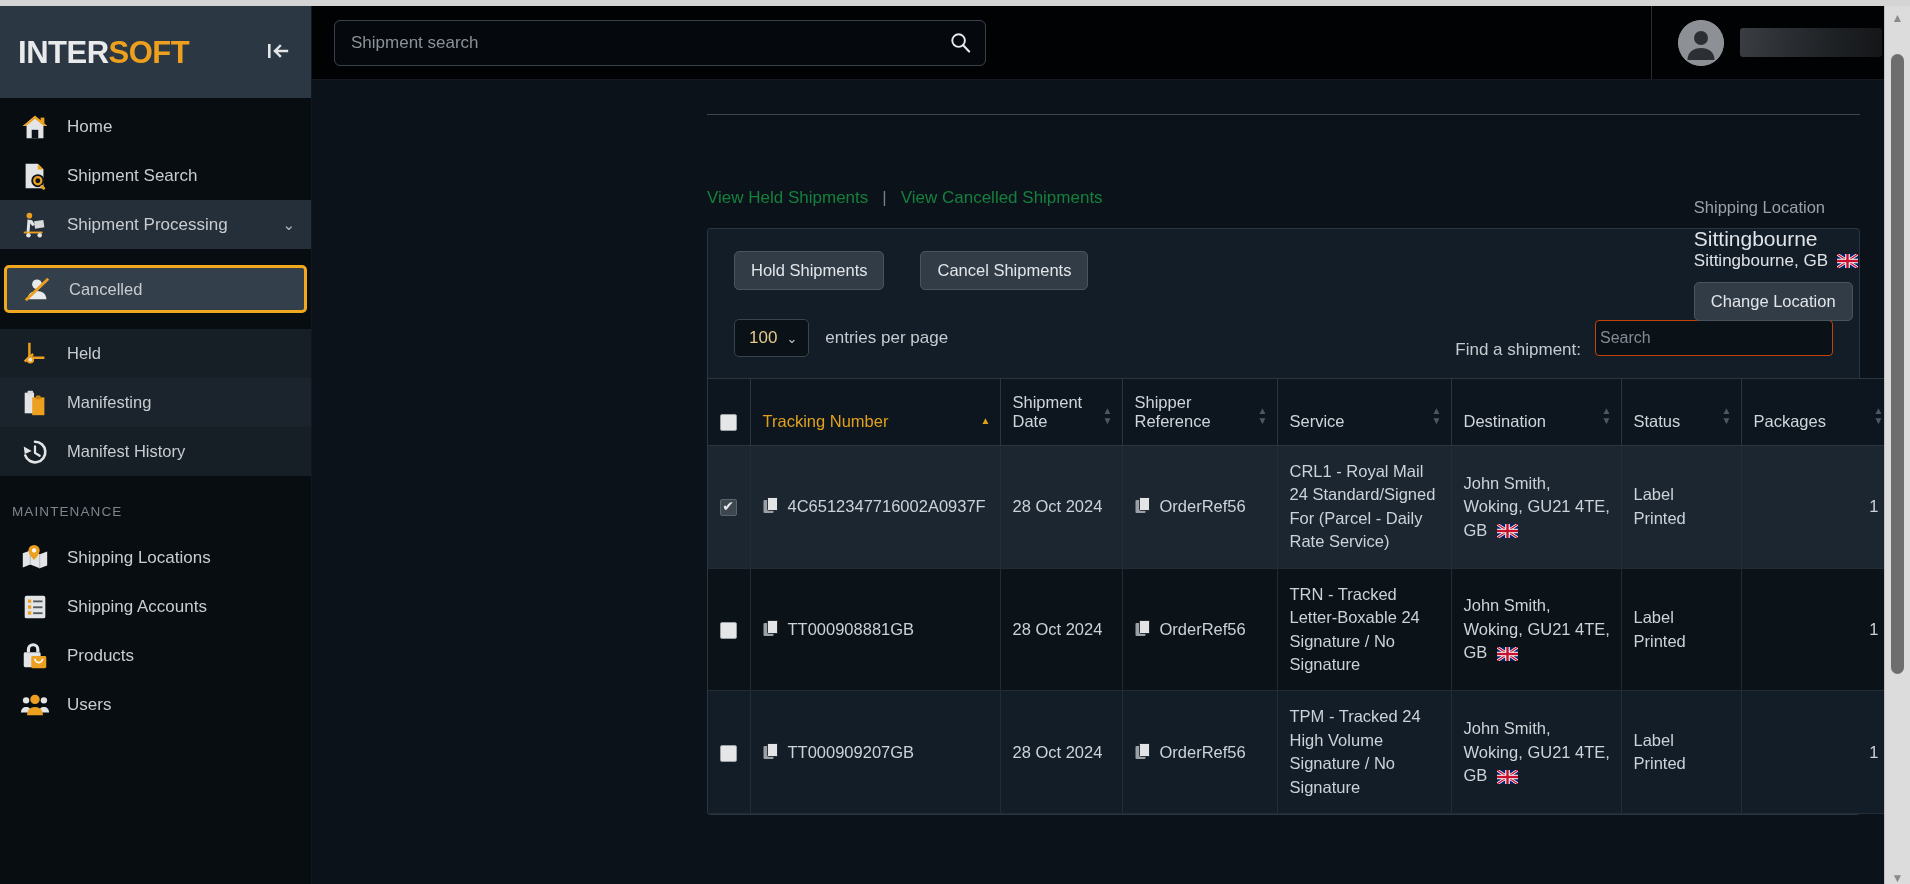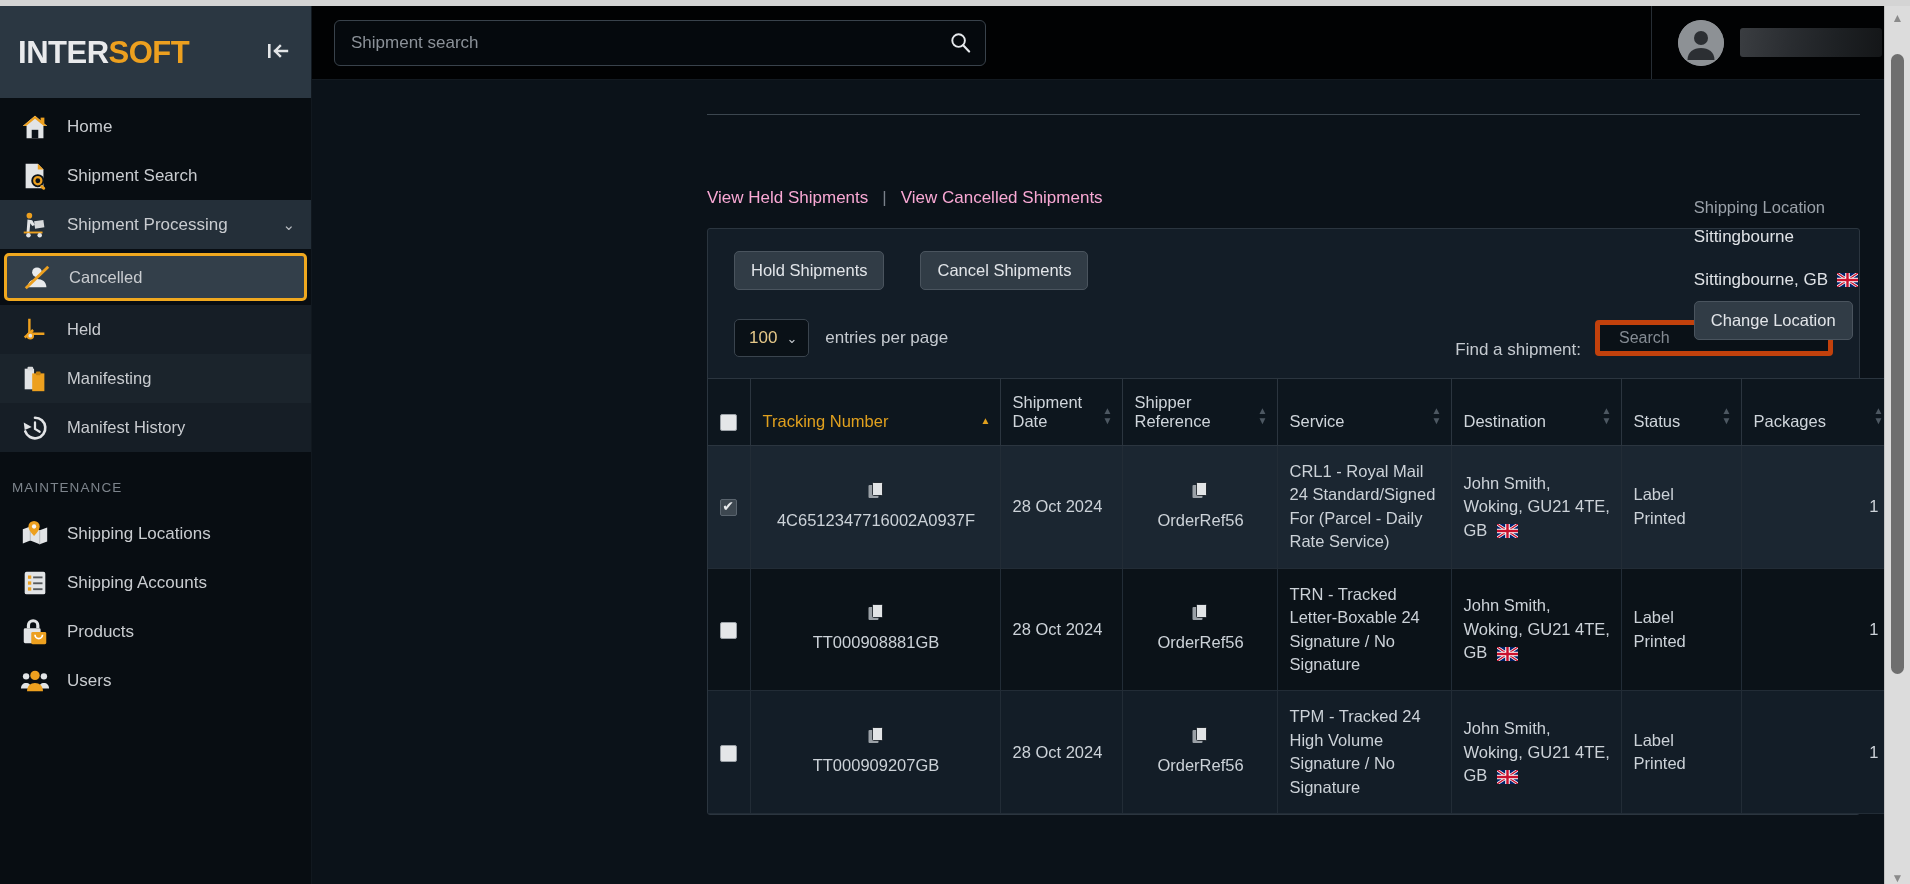--- a/index.html
+++ b/index.html
@@ -47,21 +47,21 @@
     position: relative;
   }
   .nav-item .label { white-space: nowrap; }
   .nav-item.group { background: #242f39; }
   .nav-item.sub { background: #161e26; font-size: 16.5px; }
   .nav-item.sub.alt { background: #1b242c; }
   .nav-item.selected {
     background: #333f4a;
     border: 3px solid #f0a81f;
     border-radius: 5px;
-    margin: 4px 4px;
+    margin: 16px 4px;
     height: 48px;
     padding-left: 15px;
   }
   .chev { margin-left: auto; font-size: 15px; color: #b9bdc2; }
 
   .nav-icon { width: 30px; height: 30px; flex: none; display: block; }
 
   .section-title {
     color: #7d848c; font-size: 13.5px; letter-spacing: 1.1px;
     padding: 28px 0 14px 12px; font-weight: normal;
@@ -104,33 +104,33 @@
   
   .content { flex: 1; min-height: 0; padding: 0 50px 0 0; overflow: hidden; position: relative; }
 
   .top-rule { height: 1px; background: #3c464f; margin: 34px 0 0 395px; }
 
   .loc-panel {
     position: absolute; right: 52px; top: 118px;
     text-align: left; color: #dfe2e6;
   }
   .loc-label { color: #9aa1a9; font-size: 16.5px; margin-bottom: 10px; }
-  .loc-name { font-size: 17px; margin-bottom: 23px; }
+  .loc-name { font-size: 21px; margin-bottom: 0; }
   .loc-city { font-size: 17px; margin-bottom: 11px; display: flex; align-items: center; gap: 9px; }
   .flag { width: 21px; height: 14px; display: inline-block; vertical-align: middle; }
   .btn {
     background: #313c46; border: 1px solid #4a545e; border-radius: 5px;
     color: #e2e5e9; font-size: 16.5px; font-family: inherit;
     padding: 9px 16px; cursor: pointer; white-space: nowrap;
   }
 
   .view-links {
     margin: 73px 0 0 395px; font-size: 17px; display: flex; align-items: center; gap: 14px;
   }
-  .view-links a { color: #f9a8d4; text-decoration: none; cursor: pointer; }
+  .view-links a { color: #15803d; text-decoration: none; cursor: pointer; }
   .view-links .sep { color: #7a818a; }
 
   .panel {
     margin: 20px 0 0 395px;
     background: #131d27;
     border: 1px solid #2b353f;
     border-radius: 3px;
     min-height: 560px;
   }
   .panel-actions {
@@ -148,23 +148,23 @@
     padding: 8px 11px 8px 14px; cursor: pointer;
   }
   .select-wrap .val { color: #e6c98a; font-size: 17px; }
   .select-wrap .caret { color: #c9cdd2; font-size: 13px; }
   .epp-text { color: #c5cad0; font-size: 17px; margin-left: 16px; }
 
   .find-wrap { margin-left: auto; display: flex; align-items: center; gap: 14px; }
   .find-label { color: #c5cad0; font-size: 17px; margin-top: 24px; }
   .find-input {
     width: 238px; height: 36px; background: #0a1117;
-    border: 5px solid #c2410c; border-radius: 4px;
+    border: 1px solid #c2410c; border-radius: 4px;
     color: #ced3d8; font-size: 16px; font-family: inherit;
-    padding: 0 19px; outline: none;
+    padding: 0 4px; outline: none;
   }
   .find-input::placeholder { color: #848b93; }
 
   table { width: 100%; border-collapse: collapse; table-layout: fixed; }
   thead th {
     background: #0d161e;
     border-top: 1px solid #2b353f;
     border-bottom: 1px solid #2b353f;
     border-right: 1px solid #2b353f;
     color: #cfd5db; font-size: 16.5px; font-weight: normal;
@@ -186,21 +186,21 @@
     border-right: 1px solid #222c36;
     color: #ccd2d8; font-size: 16.5px;
     padding: 14px 10px 14px 12px;
     vertical-align: middle; line-height: 1.42;
   }
   tbody tr.odd td { background: #131d27; }
   tbody tr.even td { background: #0b1218; }
   tbody tr.sel td { background: #1b2631; }
   tbody td.chk { text-align: center; padding-left: 0; padding-right: 0; }
   tbody td.num { text-align: right; padding-right: 14px; }
-  .cell-flex { display: flex; align-items: center; gap: 8px; flex-direction: column; }
+  .cell-flex { display: flex; align-items: center; gap: 8px; }
   .copy-ico { width: 17px; height: 19px; flex: none; }
 
   .cbox {
     width: 17px; height: 17px; display: inline-block;
     background: #e4e6e8; border: 1px solid #9aa0a6; border-radius: 2px;
     vertical-align: middle; position: relative; cursor: pointer;
   }
   .cbox.dark { background: #3d4750; border-color: #5a646e; }
   .cbox.checked::after {
     content: "✔"; position: absolute; left: 1px; top: -3px;

